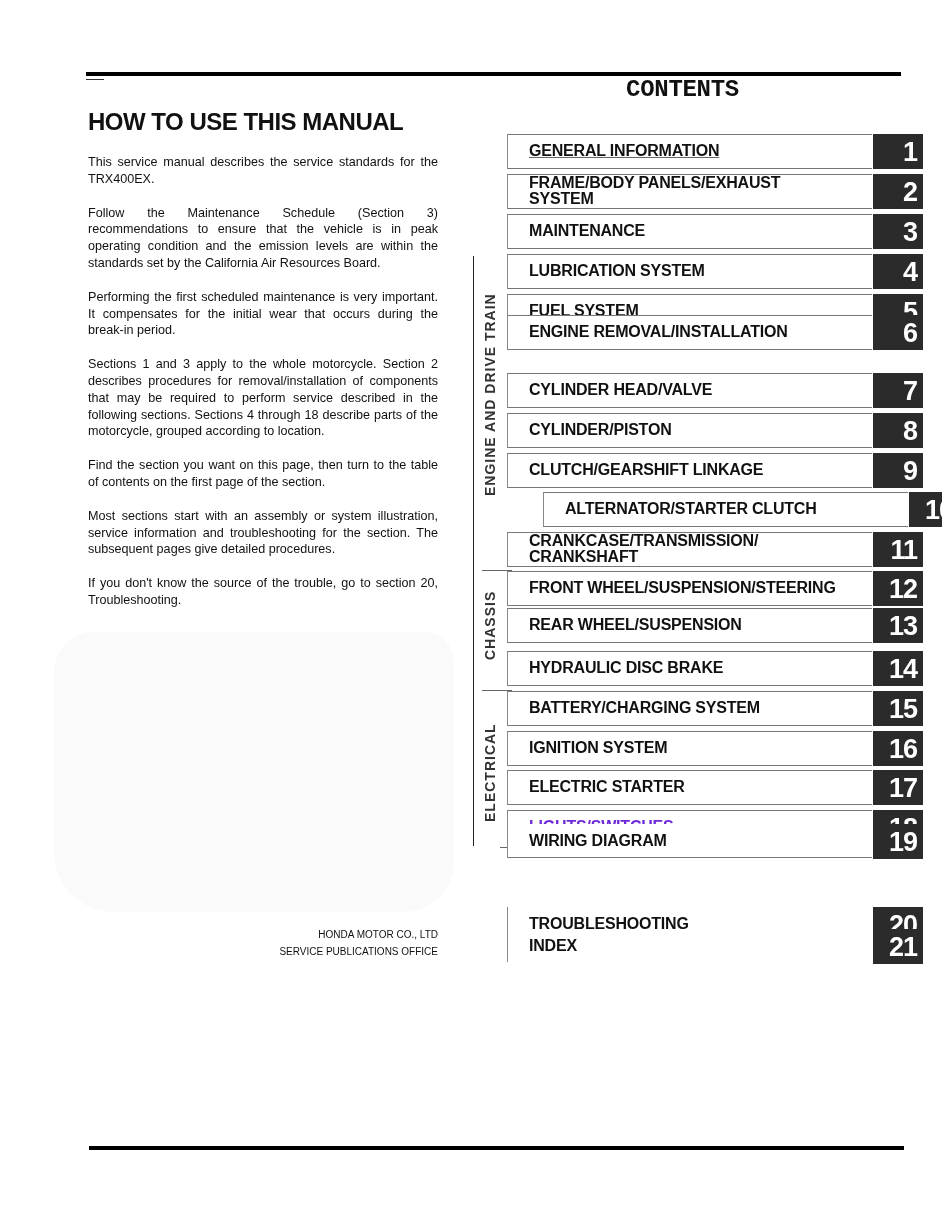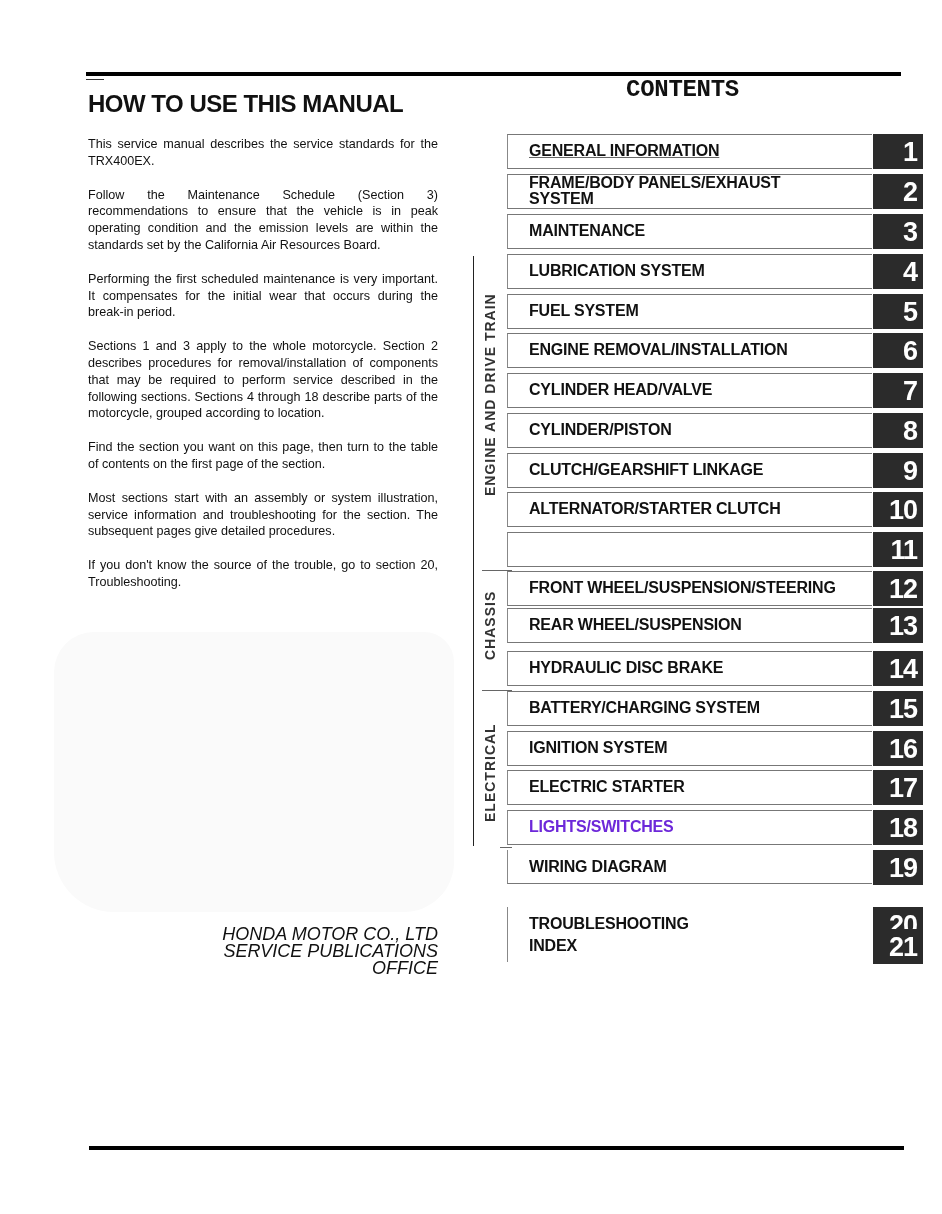--- a/index.html
+++ b/index.html
@@ -5,23 +5,23 @@
     html, body { margin: 0; padding: 0; background: #ffffff; }
     body { width: 942px; height: 1214px; position: relative; overflow: hidden;
            font-family: "Liberation Sans", sans-serif; color: #111; }
 
     .top-rule { position: absolute; left: 86px; top: 72px; width: 815px; height: 4px; background: #000; }
     .top-rule-small { position: absolute; left: 86px; top: 79px; width: 18px; height: 1px; background: #333; }
     .bottom-rule { position: absolute; left: 89px; top: 1146px; width: 815px; height: 4px; background: #000; }
 
     
     .left-col { position: absolute; left: 88px; top: 88px; width: 350px; }
-    .left-title { font-weight: bold; font-size: 24px; letter-spacing: -0.5px; margin: 0 0 16px 0; line-height: 32px; white-space: nowrap; }
+    .left-title { font-weight: bold; font-size: 24px; letter-spacing: -0.5px; margin: 18px 0 16px 0; line-height: 32px; white-space: nowrap; }
     .para { font-size: 12.6px; line-height: 16.8px; margin: 0 0 17px 0; text-align: justify; }
-    .footer-credits { position: absolute; left: 200px; top: 926px; width: 238px; text-align: right; font-size: 18px; line-height: 17px; font-style: italic; }
+    .footer-credits { position: absolute; left: 200px; top: 926px; width: 238px; text-align: right; font-size: 10px; line-height: 17px; }
 
     .smudge { position: absolute; left: 54px; top: 632px; width: 400px; height: 280px;
               background: #fafafa; border-radius: 40px 30px 50px 60px; }
 
     
     .contents-title { position: absolute; left: 560px; top: 76px; width: 245px; text-align: center;
                       font-weight: bold; font-size: 24px; letter-spacing: -0.3px; font-family: Liberation Mono, monospace; }
 
     .toc { position: absolute; left: 0; top: 0; }
     .toc-row { position: absolute; left: 507px; width: 396px; height: 35px; }
@@ -97,47 +97,51 @@
   <div class="toc-row" style="top:254px;">
     <div class="box"></div>
     <div class="label">LUBRICATION SYSTEM</div>
     <div class="num">4</div>
   </div>
   <div class="toc-row" style="top:294px;">
     <div class="box"></div>
     <div class="label">FUEL SYSTEM</div>
     <div class="num">5</div>
   </div>
-  <div class="toc-row" style="top:333px;border-radius:16px;">
+  <div class="toc-row" style="top:315px;border-radius:16px;">
     <div class="box"></div>
     <div class="label">ENGINE REMOVAL/INSTALLATION</div>
     <div class="num">6</div>
   </div>
   <div class="toc-row" style="top:373px;">
     <div class="box"></div>
     <div class="label">CYLINDER HEAD/VALVE</div>
     <div class="num">7</div>
   </div>
   <div class="toc-row" style="top:413px;">
     <div class="box"></div>
     <div class="label">CYLINDER/PISTON</div>
     <div class="num">8</div>
   </div>
   <div class="toc-row" style="top:453px;">
     <div class="box"></div>
     <div class="label">CLUTCH/GEARSHIFT LINKAGE</div>
     <div class="num">9</div>
   </div>
-  <div class="toc-row" style="top:492px;">
+  <div class="toc-row" style="top:492px;margin-left:36px;">
     <div class="box"></div>
     <div class="label">ALTERNATOR/STARTER CLUTCH</div>
     <div class="num">10</div>
   </div>
   <div class="toc-row" style="top:532px;">
     <div class="box"></div>
+    <div class="label two-line">
+      <div>CRANKCASE/TRANSMISSION/</div>
+      <div>CRANKSHAFT</div>
+    </div>
     <div class="num">11</div>
   </div>
   <div class="toc-row" style="top:571px;">
     <div class="box"></div>
     <div class="label">FRONT WHEEL/SUSPENSION/STEERING</div>
     <div class="num">12</div>
   </div>
   <div class="toc-row" style="top:608px;padding-left:32px;">
     <div class="box"></div>
     <div class="label">REAR WHEEL/SUSPENSION</div>
@@ -161,21 +165,21 @@
   <div class="toc-row" style="top:770px;">
     <div class="box"></div>
     <div class="label">ELECTRIC STARTER</div>
     <div class="num">17</div>
   </div>
   <div class="toc-row" style="top:810px;">
     <div class="box"></div>
     <div class="label faint">LIGHTS/SWITCHES</div>
     <div class="num">18</div>
   </div>
-  <div class="toc-row" style="top:850px;">
+  <div class="toc-row" style="top:824px;">
     <div class="box" style="border-top:none;"></div>
     <div class="label">WIRING DIAGRAM</div>
     <div class="num">19</div>
   </div>
   <div class="toc-row" style="top:889px;margin-top:18px;">
     <div class="box" style="border-top:none;"></div>
     <div class="label">TROUBLESHOOTING</div>
     <div class="num">20</div>
   </div>
   <div class="toc-row" style="top:929px;">

